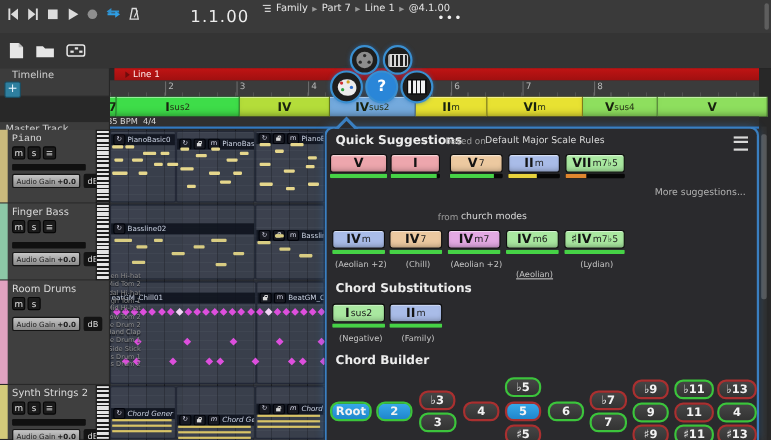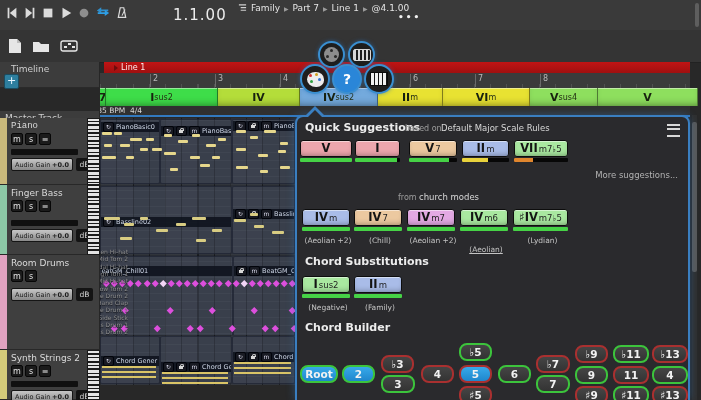--- a/index.html
+++ b/index.html
@@ -394,21 +394,21 @@
         <div class="blackbar" style="top: 35px;"></div>
         <div class="gain" style="top: 44px;">
           <span class="gl">Audio Gain</span>
           <span class="gv">+0.0</span>
         </div>
         <div class="db" style="top: 44px;">dB</div>
         <div class="keystrip" style="top: 0px; height: 70px;"></div>
       </div>
       <div class="tcontent" style="top: 185px; height: 70px;">
         <div class="clip" style="left: 0px; width: 132px;">
-          <div class="cliphead" style="top: 30px;">
+          <div class="cliphead" style="top: 16px;">
             <span class="chip">↻</span>
             <span class="cliplabel">Bassline02</span>
           </div>
         </div>
         <div class="clip" style="left: 132px; width: 63px;">
           <div class="cliphead" style="top: 22px;">
             <span class="chip">↻</span>
             <span class="chip">
               <i class="lockglyph"></i>
             </span>
@@ -516,21 +516,21 @@
         <div class="tbtn" style="left: 25px; top: 15px;">s</div>
         <div class="tbtn" style="left: 39px; top: 15px;">≡</div>
         <div class="blackbar" style="top: 31px;"></div>
         <div class="gain" style="top: 40px;">
           <span class="gl">Audio Gain</span>
           <span class="gv">+0.0</span>
         </div>
         <div class="db" style="top: 40px;">dB</div>
         <div class="keystrip" style="top: 0px; height: 50px;"></div>
       </div>
-      <div class="tcontent" style="top: 335px; height: 50px;">
+      <div class="tcontent" style="top: 350px; height: 50px; font-style: italic;">
         <div class="clip" style="left: 0px; width: 60px;">
           <div class="cliphead" style="top: 19px;">
             <span class="chip">↻</span>
             <span class="cliplabel">Chord Gener</span>
           </div>
         </div>
         <div class="clip" style="left: 60px; width: 72px;">
           <div class="cliphead" style="top: 25px;">
             <span class="chip">↻</span>
             <span class="chip">

